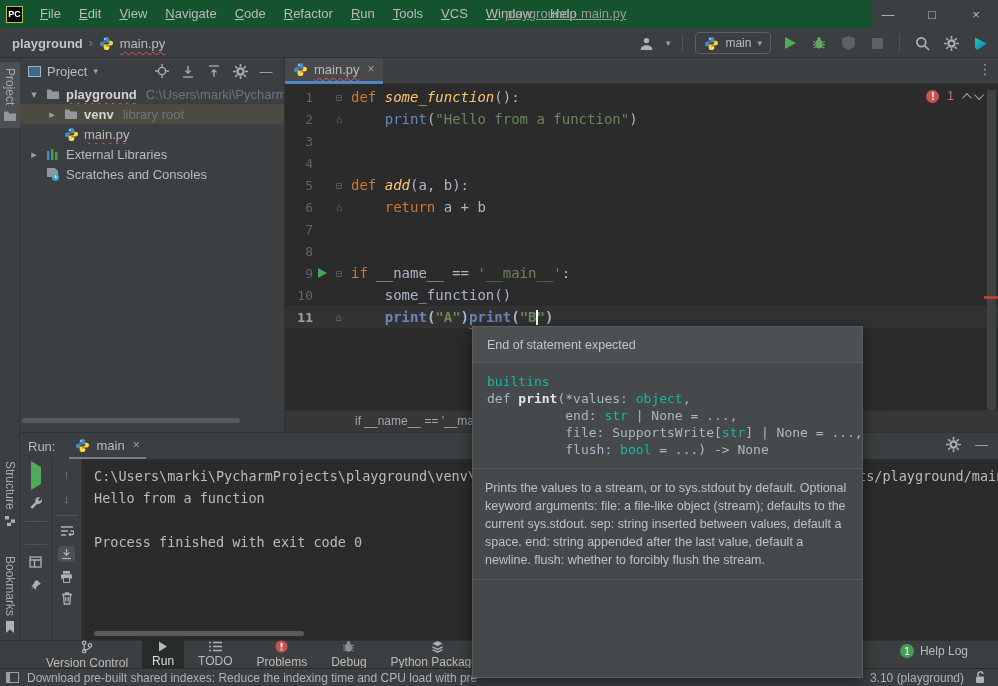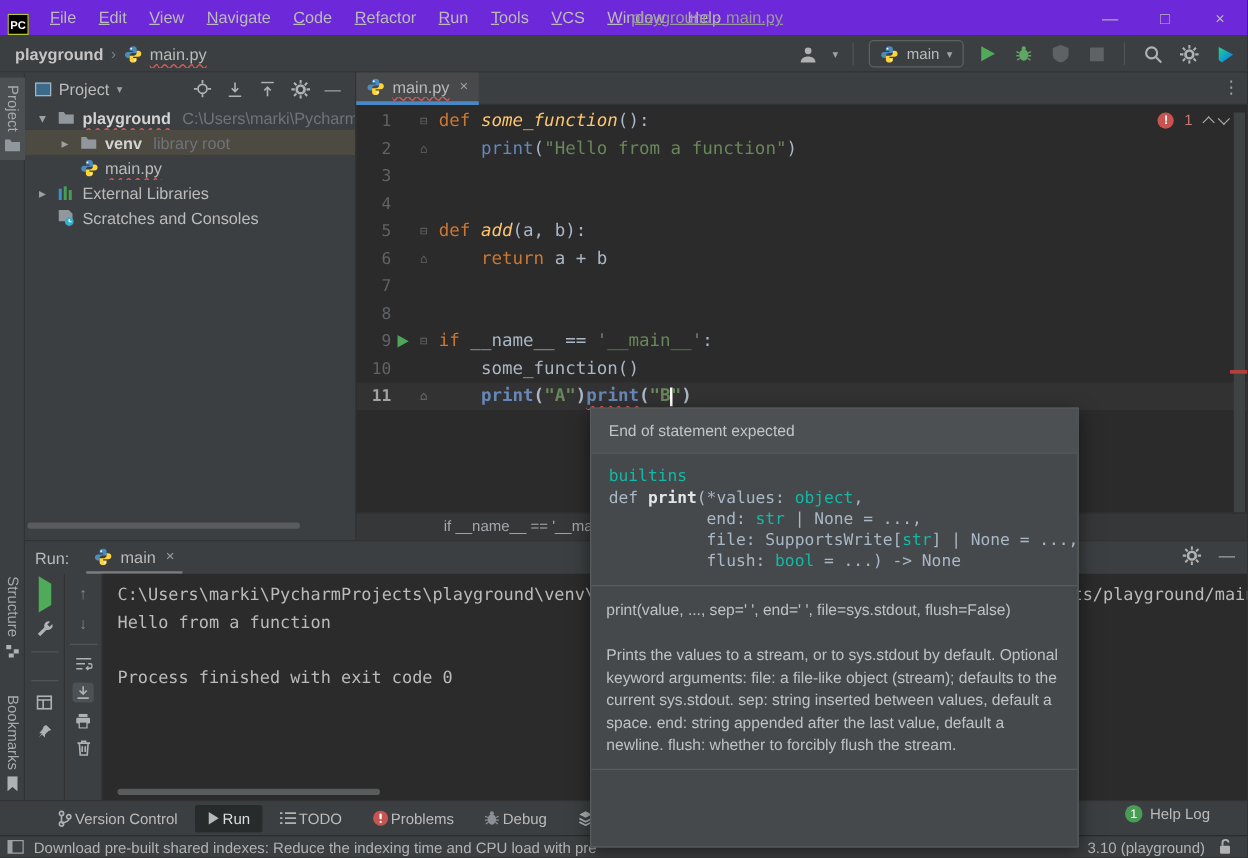--- a/index.html
+++ b/index.html
@@ -5,21 +5,21 @@
   * { box-sizing: border-box; margin: 0; padding: 0; }
   html,body { background:#2b2b2b; }
   #stage {
     position: relative; width: 998px; height: 686px; overflow: hidden;
     background:#3c3f41; font-family:"Liberation Sans", sans-serif; color:#bbbbbb;
     -webkit-font-smoothing: antialiased;
   }
   .abs { position:absolute; }
 
   
-  #titlebar { left:0; top:0; width:998px; height:28px; background:#6d28d9; display:flex; align-items:flex-end; }
+  #titlebar { left:0; top:0; width:872px; height:28px; background:#14532d; display:flex; align-items:center; }
   #app-logo { width:17px; height:17px; margin:0 8px 0 6px; background:#000; border:1px solid #b6c635;
     color:#fff; font-size:9px; font-weight:bold; display:flex; align-items:center; justify-content:center; }
   .menu-item { display:inline-block; padding:0 9px; font-size:13px; color:#bbbbbb; line-height:28px; }
   .menu-item::first-letter { text-decoration: underline; }
   #window-title { left:505px; top:0; line-height:28px; font-size:13px; color:#9a9a9a;text-decoration:underline; }
   #win-controls { right:0; top:0; height:28px; display:flex; }
   .win-btn { width:44px; height:28px; display:flex; align-items:center; justify-content:center; font-size:13px; color:#b8b8b8; }
 
   
   #toolbar-row { left:0; top:28px; width:998px; height:30px; background:#3c3f41; border-bottom:1px solid #323232; }
@@ -104,21 +104,21 @@
   .rt-sep { width:22px; height:1px; background:#515355; }
   .arrow-glyph { color:#7d8287; font-size:13px; }
   .tool-hl { background:#4d5154; border-radius:3px; padding:2px; }
   #run-console { position:absolute; left:62px; top:26px; width:916px; height:182px; background:#2b2b2b; overflow:hidden; }
   .console-line { font-family:"DejaVu Sans Mono", monospace; font-size:13.5px; line-height:22px; color:#bbbbbb; white-space:pre; padding-left:12px; }
   #console-pad { height:6px; }
   #console-hscroll { position:absolute; left:12px; top:172px; width:210px; height:5px; background:#595b5d; border-radius:3px; }
 
   
   #bottom-bar { left:0; top:640px; width:998px; height:28px; background:#3c3f41; border-top:1px solid #323232; display:flex; align-items:center; padding-left:36px; gap:4px; }
-  .bb-tab { display:flex; align-items:center; gap:2px; font-size:12px; color:#bbbbbb; padding:4px 10px; border-radius:2px; }
+  .bb-tab { display:flex; align-items:center; gap:2px; font-size:12px; color:#bbbbbb; padding:4px 10px; border-radius:2px;flex-direction:column; }
   .bb-tab.active { background:#282b2c; color:#dcdee0; }
   #event-log { position:absolute; right:30px; top:644px; display:flex; align-items:center; gap:6px; font-size:12px; }
   .badge { width:14px; height:14px; border-radius:50%; background:#499c54; color:#fff; font-size:10px; display:flex; align-items:center; justify-content:center; }
 
   
   #status-bar { left:0; top:668px; width:998px; height:18px; background:#3c3f41; border-top:1px solid #2b2b2b; display:flex; align-items:center; font-size:12px; color:#b0b2b4; }
   #status-icon { width:13px; height:11px; border:1px solid #9da0a2; border-left-width:4px; margin:0 8px 0 6px; }
   #status-msg { white-space:nowrap; overflow:hidden; }
   #interpreter { position:absolute; right:34px; }
   #lock-icon { position:absolute; right:12px; top:2px; }
@@ -623,19 +623,18 @@
   <div id="tooltip" class="abs">
     <div id="tooltip-header">End of statement expected</div>
     <div id="tooltip-sig">
         <div class="sig-line"><span class="tt-blue">builtins</span></div>
         <div class="sig-line"><span class="tt-gray">def </span><span class="tt-bold">print</span><span class="tt-gray">(*values: </span><span class="tt-blue">object</span><span class="tt-gray">,</span></div>
         <div class="sig-line"><span class="tt-gray">          end: </span><span class="tt-blue">str</span><span class="tt-gray"> | None = ...,</span></div>
         <div class="sig-line"><span class="tt-gray">          file: SupportsWrite[</span><span class="tt-blue">str</span><span class="tt-gray">] | None = ...,</span></div>
         <div class="sig-line"><span class="tt-gray">          flush: </span><span class="tt-blue">bool</span><span class="tt-gray"> = ...) -&gt; None</span></div>
       </div>
     <div id="tooltip-doc">
-      <div id="doc-sig">print(value, ..., sep=' ', end=' ', file=sys.stdout, flush=False)</div>
       <div id="doc-body">Prints the values to a stream, or to sys.stdout by default. Optional keyword arguments: file: a file-like object (stream); defaults to the current sys.stdout. sep: string inserted between values, default a space. end: string appended after the last value, default a newline. flush: whether to forcibly flush the stream.</div>
     </div>
     <div id="tooltip-footer"></div>
   </div>
 
 </div>
 
 </body></html>

